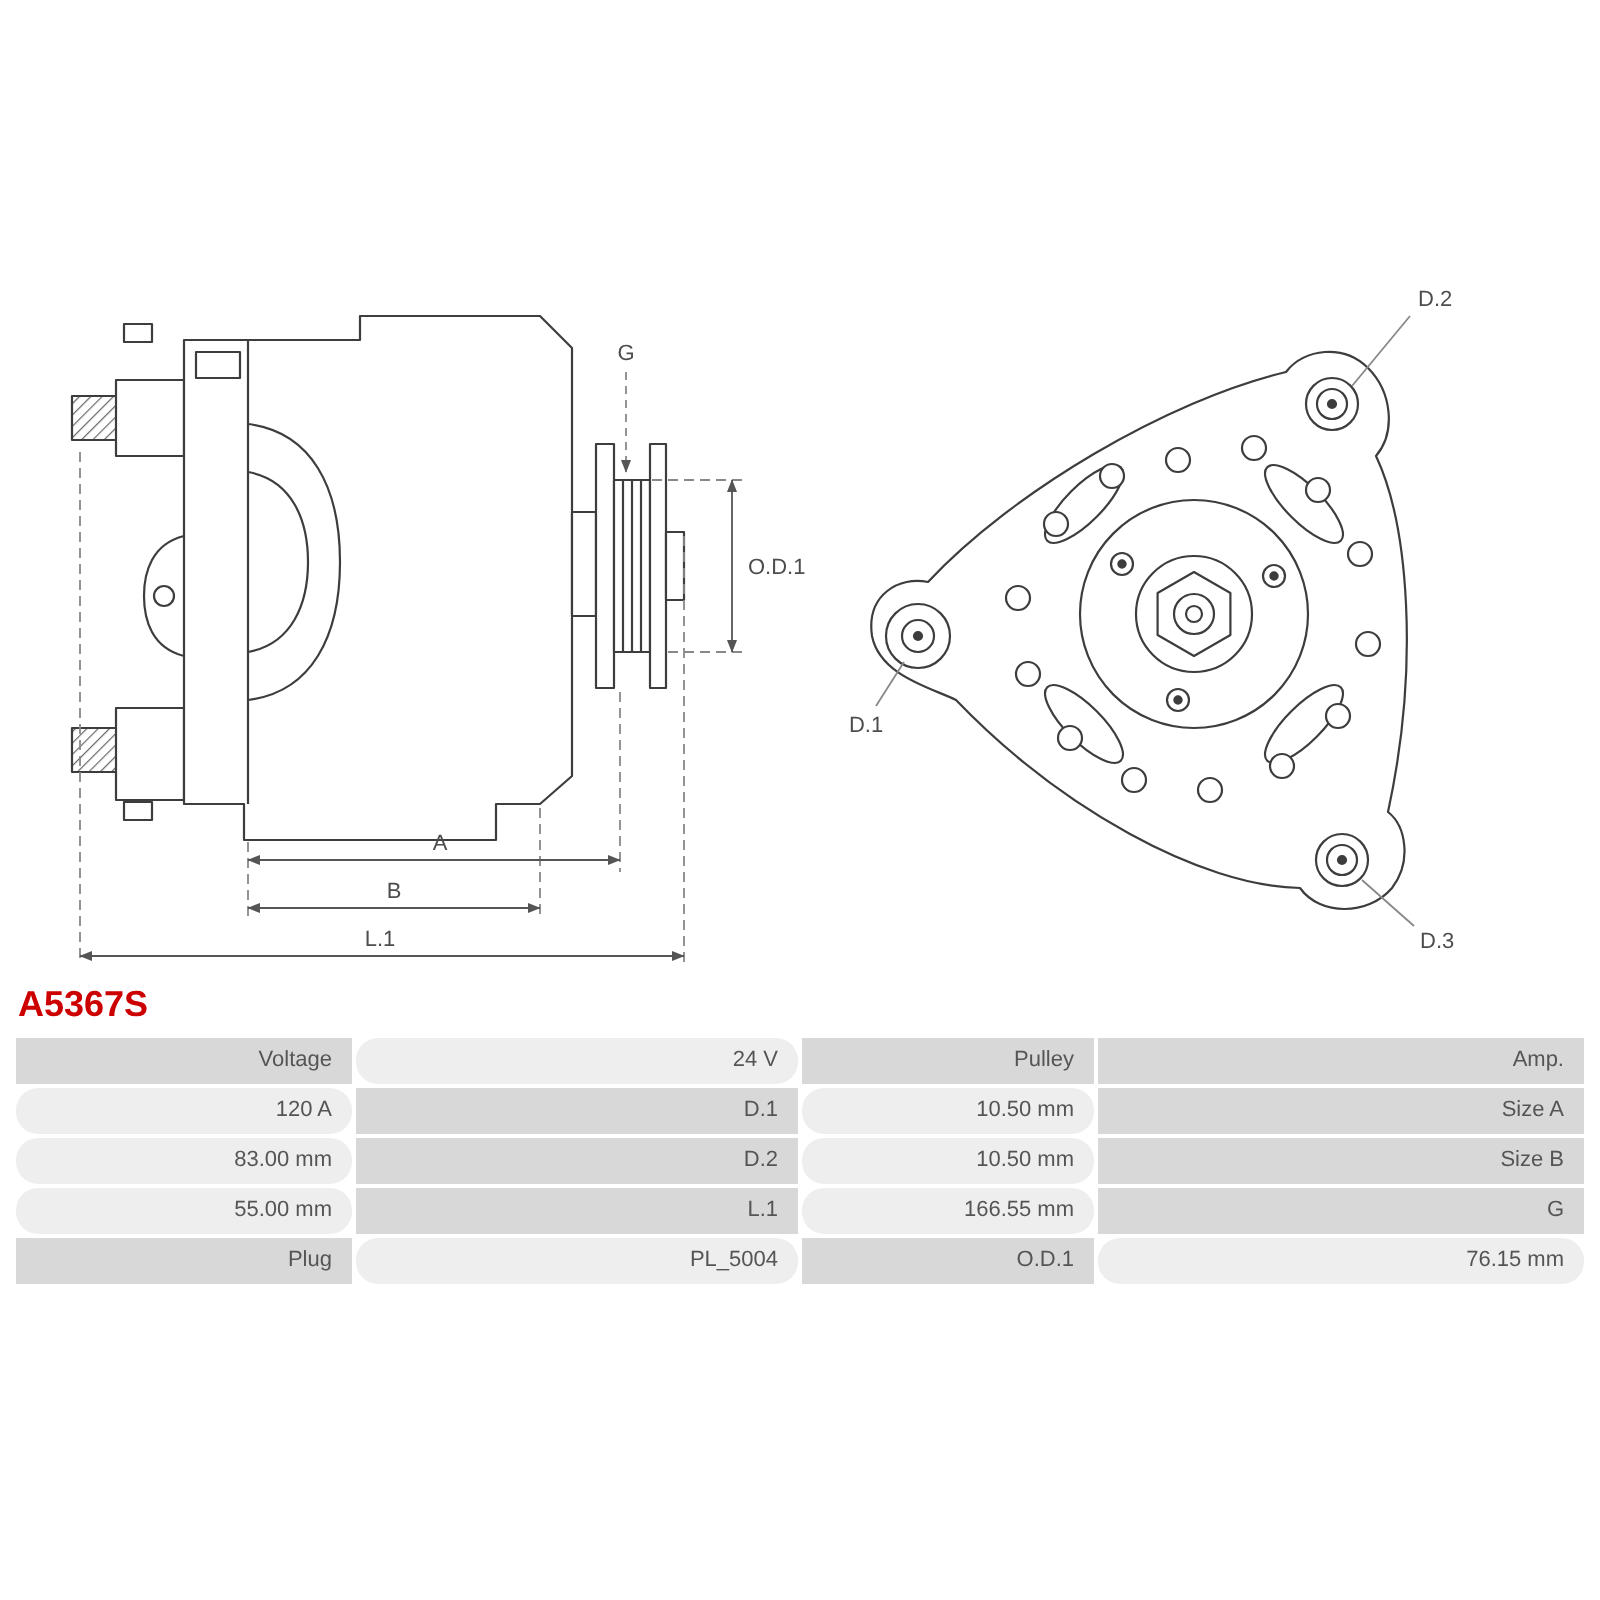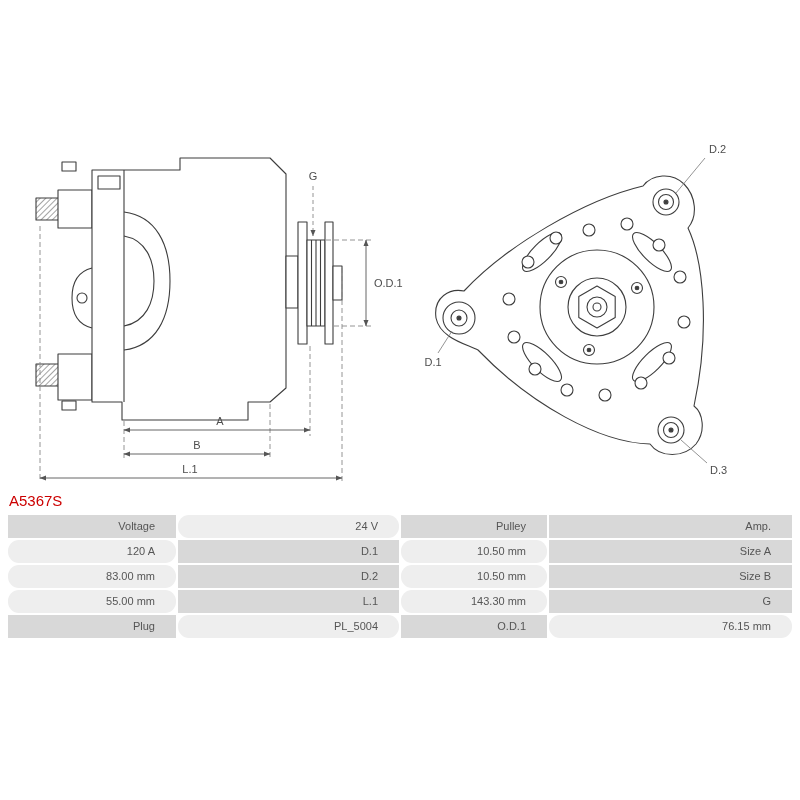--- a/index.html
+++ b/index.html
@@ -1,21 +1,21 @@
 <!DOCTYPE html>
 <html style="--part_number: #cc0000; --label_cell_bg: #d8d8d8; --value_cell_bg: #eeeeee; --text: #555555;"><head>
 <meta charset="utf-8">
 <style>
   html,body{margin:0;padding:0;background:#fff;}
   .page{width:800px;height:800px;background:#fff;position:relative;overflow:hidden;
         font-family:"Liberation Sans",sans-serif;}
   .drawing{display:block;}
-  .part-number{margin:0 0 6px 9px;font-size:15px;font-weight:400;color:var(--part_number,#cc0000);}
+  .part-number{margin:0 0 6px 9px;font-size:18px;font-weight:700;color:var(--part_number,#cc0000);}
   .spec-table{margin:0 8px;display:grid;grid-template-columns:168px 221px 146px 1fr;gap:2px;}
-  .cell{height:23px;line-height:23px;font-size:11px;padding:0 21px;box-sizing:border-box;
+  .cell{height:23px;line-height:23px;font-size:11px;padding:0 10px;box-sizing:border-box;
         text-align:right;color:var(--text,#555);overflow:hidden;white-space:nowrap;}
   .cell.label{background:var(--label_cell_bg,#d8d8d8);}
   .cell.value{background:var(--value_cell_bg,#eee);border-radius:11px;}
   .cell.empty{background:transparent;}
   svg text{font-family:"Liberation Sans",sans-serif;}
 </style>
 </head>
 <body>
 
 <div class="page">
@@ -156,21 +156,21 @@
     <div class="cell value">10.50 mm</div>
 
     <div class="cell label">Size A</div>
     <div class="cell value">83.00 mm</div>
     <div class="cell label">D.2</div>
     <div class="cell value">10.50 mm</div>
 
     <div class="cell label">Size B</div>
     <div class="cell value">55.00 mm</div>
     <div class="cell label">L.1</div>
-    <div class="cell value">143.30 mm</div>
+    <div class="cell value">166.55 mm</div>
 
     <div class="cell label">G</div>
     <div class="cell label">Plug</div>
     <div class="cell value">PL_5004</div>
 
     <div class="cell label">O.D.1</div>
     <div class="cell value">76.15 mm</div>
     <div class="cell label empty"></div>
     <div class="cell value empty"></div>
   </div>

